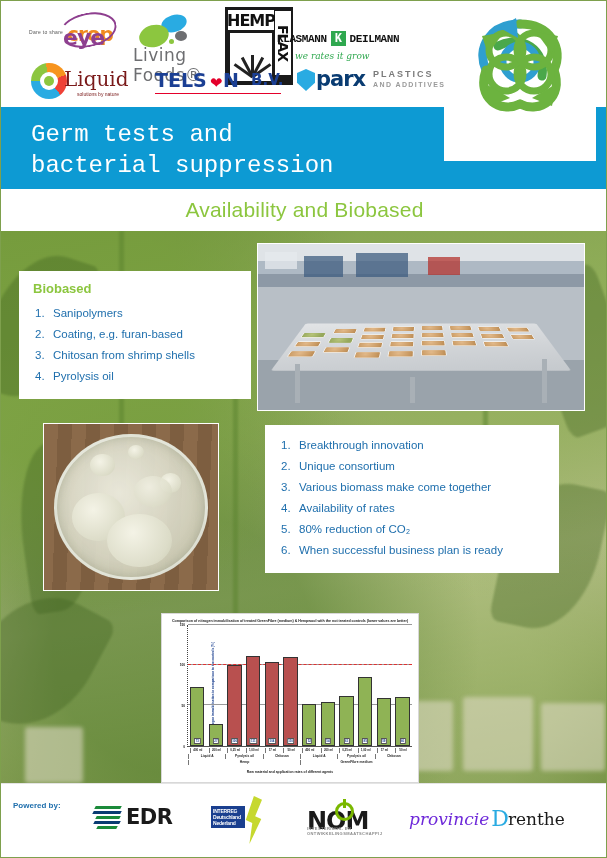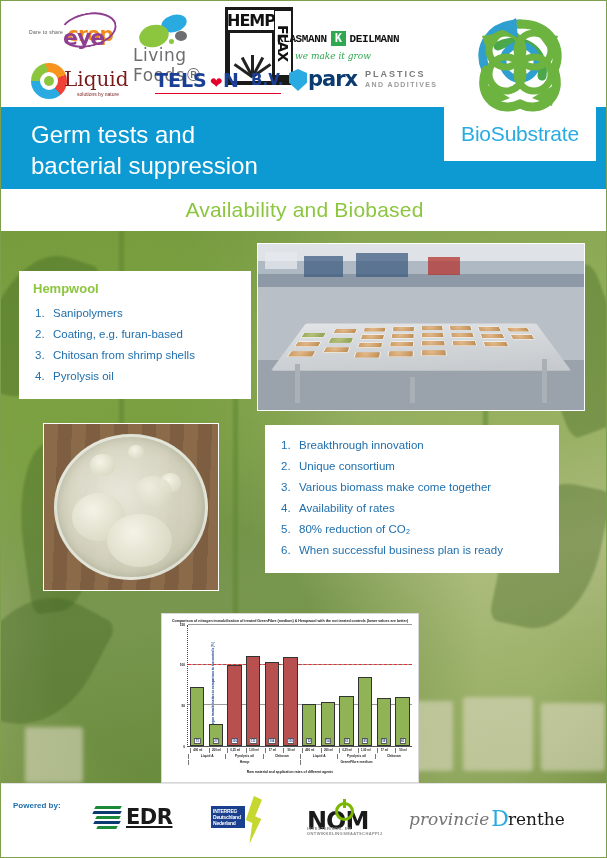--- a/index.html
+++ b/index.html
@@ -161,21 +161,21 @@
     position: absolute; left: 96px; top: 4px;
     font-family: "DejaVu Sans", sans-serif;
     font-size: 15px; font-weight: 700; color: #1b3f94;
   }
   .tel-line {
     position: absolute; left: 0; top: 26px; width: 126px; height: 1px;
     background: #e4002b;
   }
 
   
-  .lg-parx { left: 274px; top: 60px; width: 150px; height: 36px; }
+  .lg-parx { left: 282px; top: 60px; width: 150px; height: 36px; }
   .parx-shield {
     position: absolute; left: 0; top: 4px; width: 18px; height: 22px;
     background: #29abe2;
     clip-path: polygon(50% 0, 100% 18%, 100% 62%, 50% 100%, 0 62%, 0 18%);
   }
   .parx-word {
     position: absolute; left: 19px; top: 2px;
     font-family: "DejaVu Sans", sans-serif;
     font-size: 21px; font-weight: 700; color: #0a3c72; letter-spacing: -1px;
   }
@@ -205,21 +205,21 @@
   
   .title-band {
     position: absolute; left: 0; top: 108px;
     width: 607px; height: 80px;
     background: #0d9ad3;
   }
   .title-text {
     position: absolute; left: 30px; top: 10px;
     width: 420px;
     color: #ffffff;
-    font-size: 24px; line-height: 31px; font-weight: 400;
+    font-size: 24px; line-height: 31px; font-weight: 400; font-family: Liberation Mono, monospace;
   }
 
   
   .tagline-band {
     position: absolute; left: 0; top: 188px;
     width: 607px; height: 42px;
     background: #ffffff;
     display: flex; align-items: center; justify-content: center;
   }
   .tagline {
@@ -443,21 +443,21 @@
 
   .fl-edr { left: 92px; top: 20px; }
   .edr-lines { width: 30px; height: 26px; position: relative; margin-right: 3px; }
   .edr-line {
     position: absolute; height: 3px; background: #1b8a3a;
     transform: skewX(-28deg);
   }
   .edr-line.b { background: #0a3c72; }
   .edr-word {
     font-family: "DejaVu Sans", sans-serif;
-    font-size: 21px; font-weight: 700; color: #1a1a1a; letter-spacing: -.5px; text-decoration: underline;
+    font-size: 21px; font-weight: 700; color: #1a1a1a; letter-spacing: -.5px;
   }
 
   .fl-interreg { left: 210px; top: 12px; width: 58px; height: 50px; }
   .ir-box {
     position: absolute; left: 0; top: 10px; width: 34px; height: 22px;
     background: #1a3f8f; color: #fff;
     font-size: 5px; font-weight: 700; line-height: 6px;
     padding: 2px 2px; letter-spacing: -.2px;
   }
   .ir-bolt {
@@ -481,21 +481,21 @@
     width: 3px; height: 9px; background: #7ab800;
   }
   .nom-sub {
     position: absolute; left: 0; top: 28px;
     font-size: 4px; font-weight: 700; color: #8a8a8a; letter-spacing: .4px;
   }
 
   .fl-drenthe { left: 408px; top: 22px; }
   .dr-provincie {
     font-family: "DejaVu Serif", serif;
-    font-style: italic; font-size: 17px; color: #737373;
+    font-style: italic; font-size: 17px; color: #6d28d9;
   }
   .dr-d {
     font-family: "DejaVu Serif", serif;
     font-size: 22px; color: #29abe2; margin: 0 -1px 0 2px;
   }
   .dr-renthe {
     font-family: "DejaVu Serif", serif;
     font-size: 17px; color: #1a1a1a;
   }
 </style>
@@ -533,21 +533,21 @@
           <div class="hemp-leaf" style="transform:rotate(-55deg)"></div>
         </div>
       </div>
 
       <div class="logo lg-klas">
         <div class="klas-row">
           <span>KLASMANN</span>
           <span class="klas-k">K</span>
           <span>DEILMANN</span>
         </div>
-        <div class="klas-sub">we make it grow</div>
+        <div class="klas-sub">we rates it grow</div>
       </div>
 
       <div class="logo lg-myc">
         <div class="myc-circle"></div>
         <div class="myc-inner"></div>
         <div class="myc-dot"></div>
         <div class="myc-name">Liquid</div>
         <div class="myc-tag">solutions by nature</div>
       </div>
 
@@ -586,21 +586,20 @@
         <circle cx="74" cy="44" r="17" stroke="#6cb33f"></circle>
       </g>
       <g fill="#6cb33f">
         <polygon points="22,30 44,26 28,48"></polygon>
         <polygon points="98,30 76,26 92,48"></polygon>
         <polygon points="30,100 26,78 50,92"></polygon>
         <polygon points="92,100 96,78 72,92"></polygon>
       </g>
       <polygon points="40,22 56,12 58,32" fill="#2f9fd0"></polygon>
     </svg>
-    <div class="bs-name">BioSubstrate</div>
   </div>
 
   <div class="title-band">
     <div class="title-text">
       <div>Germ tests and</div>
       <div>bacterial suppression</div>
     </div>
   </div>
 
   <div class="tagline-band">
@@ -670,21 +669,21 @@
         <div class="colony" style="left:10%; top:40%; width:36%; height:34%;"></div>
         <div class="colony" style="left:34%; top:55%; width:44%; height:38%;"></div>
         <div class="colony" style="left:22%; top:12%; width:17%; height:16%;"></div>
         <div class="colony" style="left:48%; top:6%;  width:11%; height:10%;"></div>
         <div class="colony" style="left:70%; top:26%; width:14%; height:14%;"></div>
         <div class="colony" style="left:52%; top:28%; width:26%; height:22%; opacity:.75;"></div>
       </div>
     </div>
 
     <div class="card card-operation" style="top:40px">
-      <div class="card-title">Hempwool</div>
+      <div class="card-title">Biobased</div>
       <ol>
         <li>Sanipolymers</li>
         <li>Coating, e.g. furan-based</li>
         <li>Chitosan from shrimp shells</li>
         <li>Pyrolysis oil</li>
       </ol>
     </div>
 
     <div class="card card-unique" style="top:194px">
       <ol>

